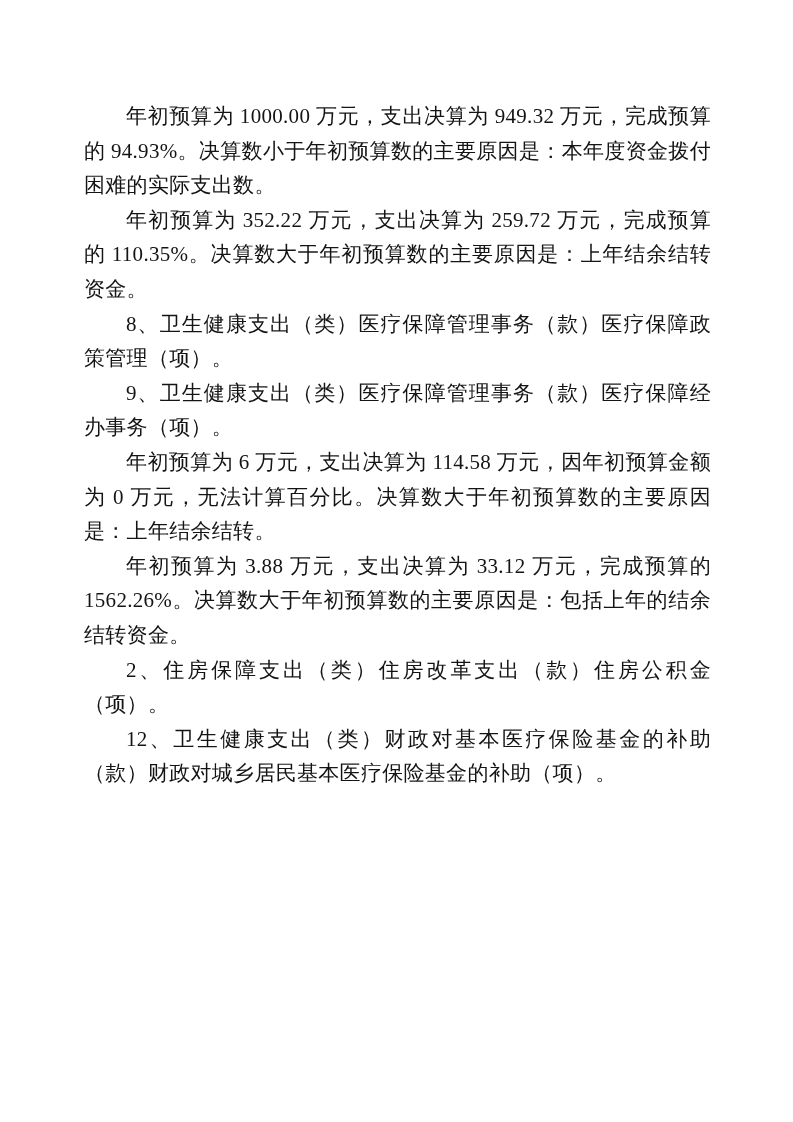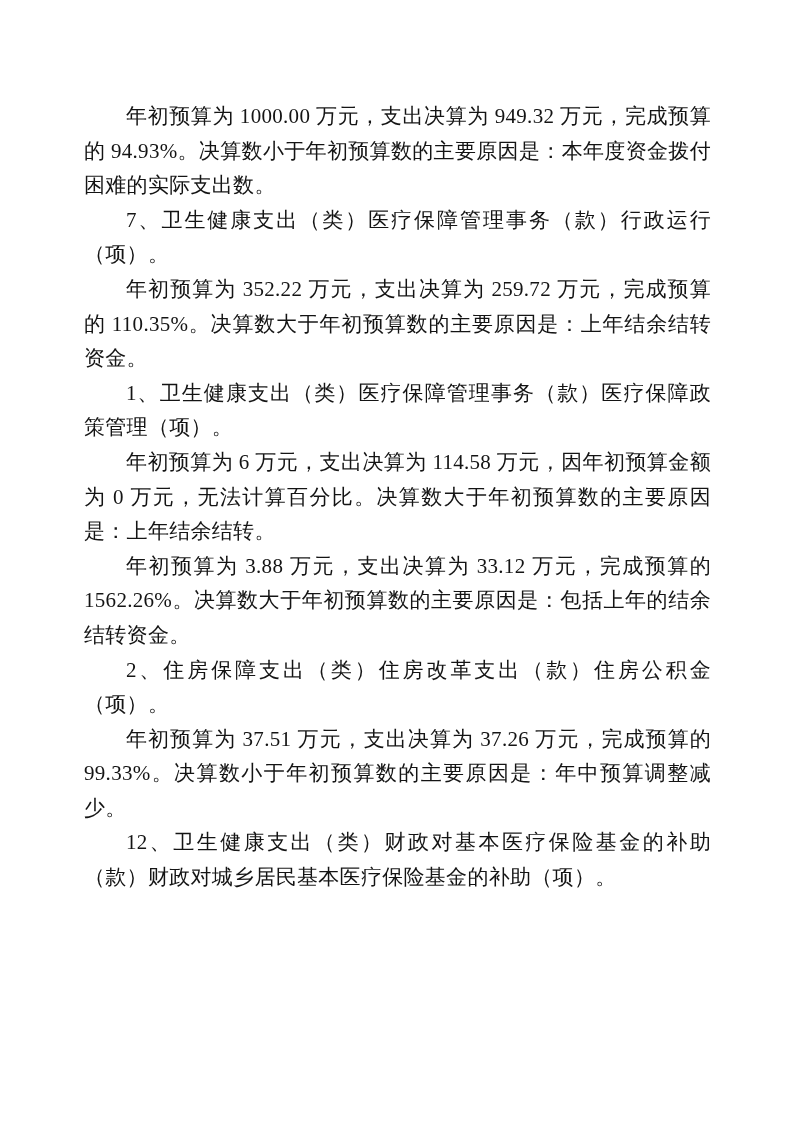--- a/index.html
+++ b/index.html
@@ -28,21 +28,20 @@
     text-indent: 2em;
     text-align: justify;
     text-justify: inter-character;
   }
 </style>
 </head>
 <body>
 
 <div class="page">
   <p>年初预算为 1000.00 万元，支出决算为 949.32 万元，完成预算的 94.93%。决算数小于年初预算数的主要原因是：本年度资金拨付困难的实际支出数。</p>
-  <p>7、卫生健康支出（类）医疗保障管理事务（款）行政运行（项）。</p>
   <p>年初预算为 352.22 万元，支出决算为 259.72 万元，完成预算的 110.35%。决算数大于年初预算数的主要原因是：上年结余结转资金。</p>
-  <p>1、卫生健康支出（类）医疗保障管理事务（款）医疗保障政策管理（项）。</p>
+  <p>8、卫生健康支出（类）医疗保障管理事务（款）医疗保障政策管理（项）。</p>
+  <p>9、卫生健康支出（类）医疗保障管理事务（款）医疗保障经办事务（项）。</p>
   <p>年初预算为 6 万元，支出决算为 114.58 万元，因年初预算金额为 0 万元，无法计算百分比。决算数大于年初预算数的主要原因是：上年结余结转。</p>
   <p>年初预算为 3.88 万元，支出决算为 33.12 万元，完成预算的 1562.26%。决算数大于年初预算数的主要原因是：包括上年的结余结转资金。</p>
   <p>2、住房保障支出（类）住房改革支出（款）住房公积金（项）。</p>
-  <p>年初预算为 37.51 万元，支出决算为 37.26 万元，完成预算的 99.33%。决算数小于年初预算数的主要原因是：年中预算调整减少。</p>
   <p>12、卫生健康支出（类）财政对基本医疗保险基金的补助（款）财政对城乡居民基本医疗保险基金的补助（项）。</p>
 </div>
 
 </body></html>

